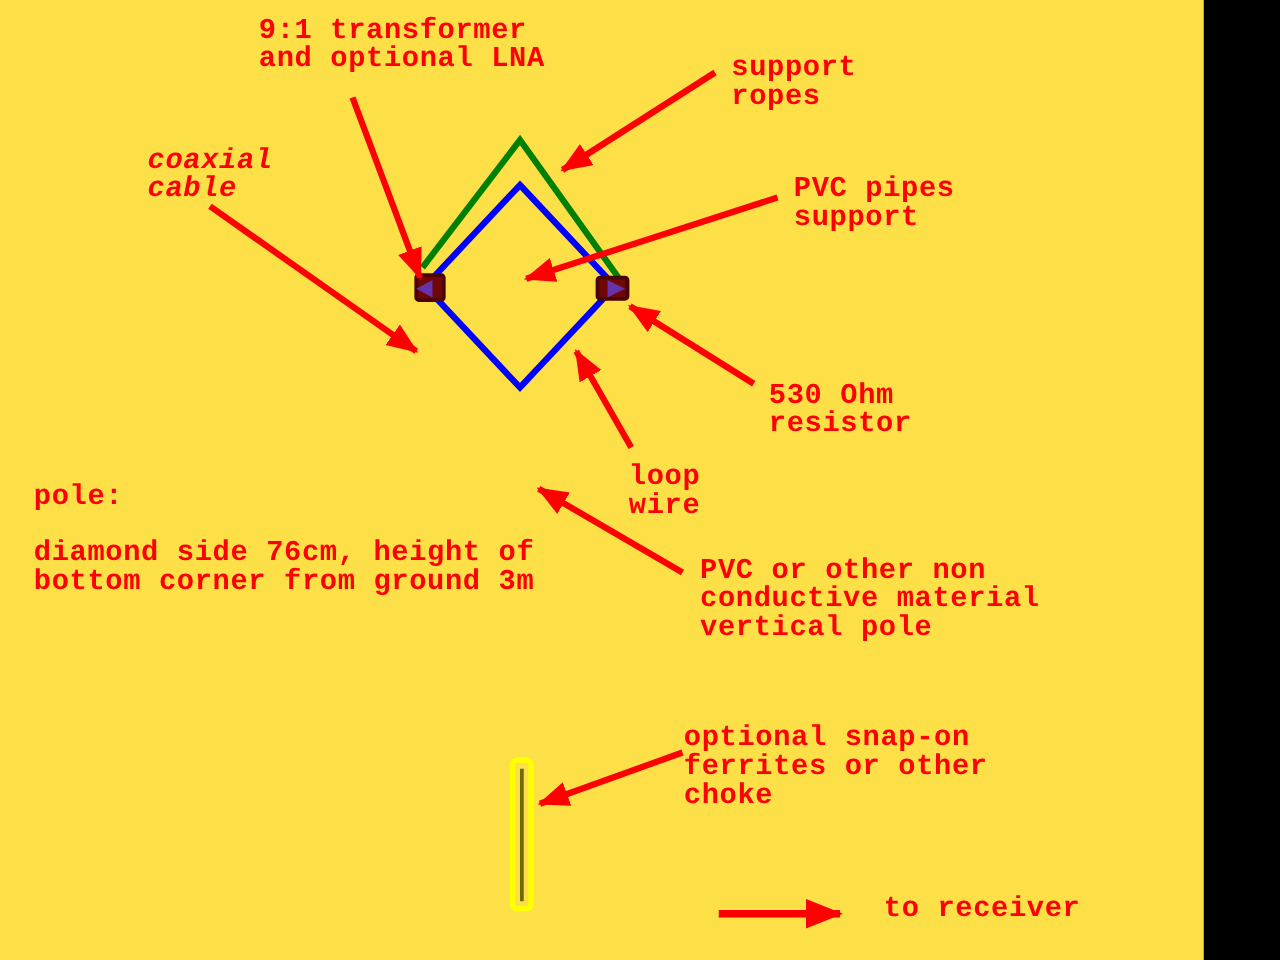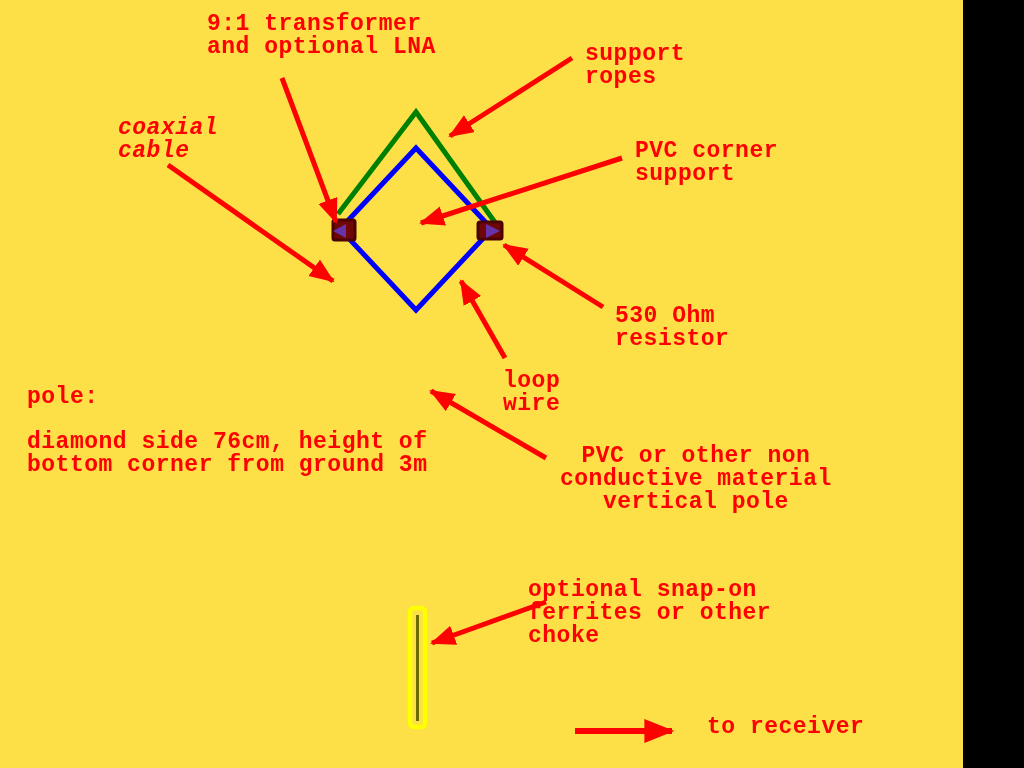--- a/index.html
+++ b/index.html
@@ -19,22 +19,22 @@
     letter-spacing:0.5px;
   }
   .lbl-transformer{left:207px;top:13px;}
   .lbl-ropes{left:585px;top:43px;}
   .lbl-coax{left:118px;top:117px;font-style:italic;}
   .lbl-pvc-pipes{left:635px;top:140px;}
   .lbl-resistor{left:615px;top:305px;}
   .lbl-loop-wire{left:503px;top:370px;}
   .lbl-note-title{left:27px;top:386px;}
   .lbl-note-body{left:27px;top:431px;text-align:right;}
-  .lbl-pole{left:560px;top:445px;text-align:center;}
-  .lbl-ferrites{left:528px;top:579px;}
+  .lbl-pole{left:560px;top:445px;}
+  .lbl-ferrites{left:547px;top:579px;}
   .lbl-receiver{left:707px;top:716px;font-family:Liberation Mono, monospace;}
 </style>
 </head>
 <body>
 
 <div class="stage">
 
   <svg width="1024" height="768" viewBox="0 0 1024 768">
     <defs>
       <marker id="ah" markerWidth="6" markerHeight="5" refX="4.6" refY="2" orient="auto" markerUnits="strokeWidth">
@@ -66,21 +66,21 @@
     <line x1="546" y1="602" x2="432" y2="643" stroke-width="5" marker-end="url(#ah)" stroke="#ff0000"></line>
     <line x1="575" y1="731" x2="672" y2="731" stroke-width="6" marker-end="url(#ah)" stroke="#ff0000"></line>
   </svg>
 
   <div class="lbl lbl-transformer">9:1 transformer
 and optional LNA</div>
   <div class="lbl lbl-ropes">support
 ropes</div>
   <div class="lbl lbl-coax">coaxial
 cable</div>
-  <div class="lbl lbl-pvc-pipes">PVC corner
+  <div class="lbl lbl-pvc-pipes">PVC pipes
 support</div>
   <div class="lbl lbl-resistor">530 Ohm
 resistor</div>
   <div class="lbl lbl-loop-wire">loop
 wire</div>
   <div class="lbl lbl-note-title">pole:</div>
   <div class="lbl lbl-note-body">diamond side 76cm, height of
 bottom corner from ground 3m</div>
   <div class="lbl lbl-pole">PVC or other non
 conductive material

